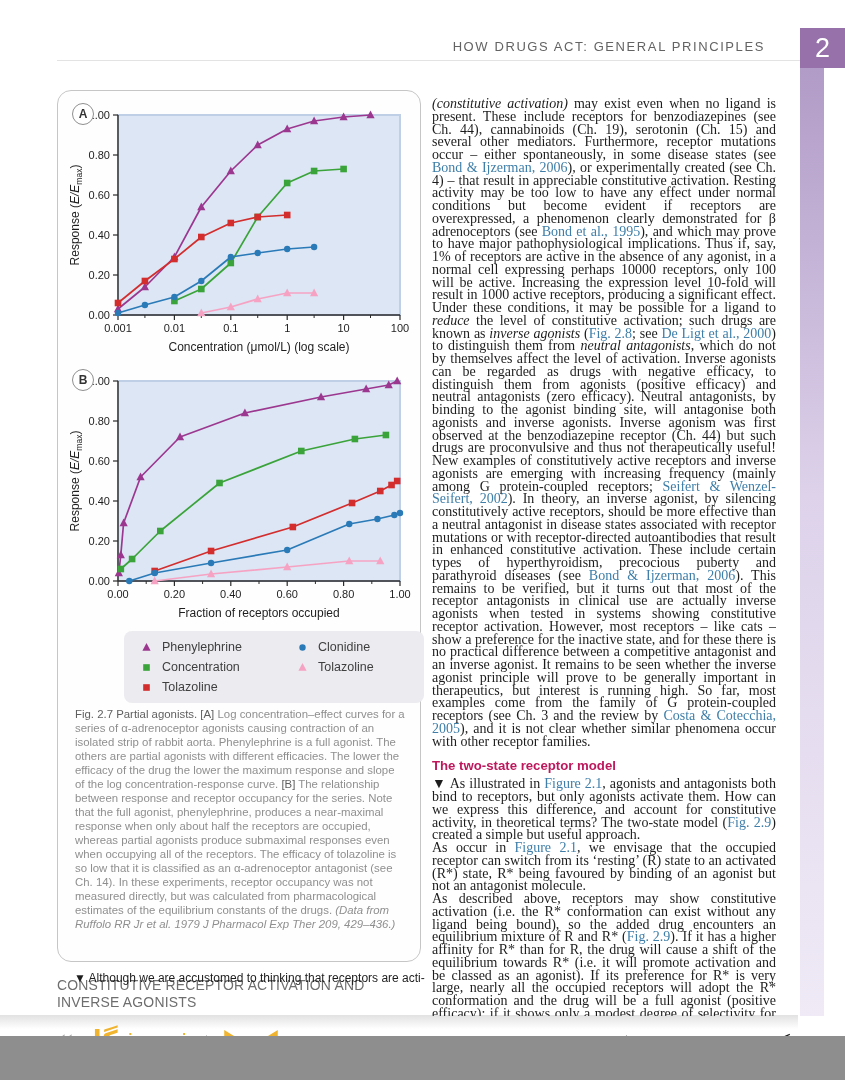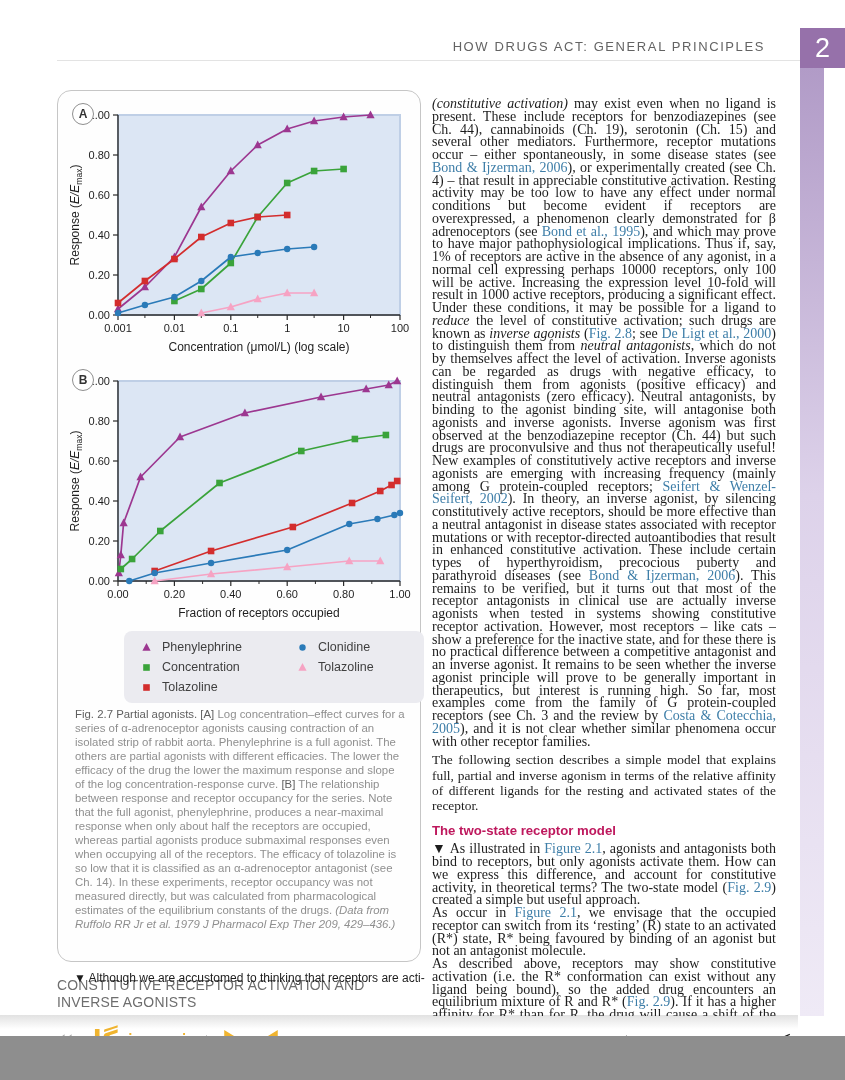--- a/index.html
+++ b/index.html
@@ -293,21 +293,20 @@
 
   <div class="section-heading">
     <div>CONSTITUTIVE RECEPTOR ACTIVATION AND</div>
     <div>INVERSE AGONISTS</div>
   </div>
   <div class="left-first-line">▼ Although we are accustomed to thinking that receptors are acti-</div>
   <div class="fade-band"></div>
 
   <div class="right-col">
     <p><span class="seg-i">(constitutive activation)</span><span> may exist even when no ligand is present. These include receptors for benzodiazepines (see Ch. 44), cannabinoids (Ch. 19), serotonin (Ch. 15) and several other mediators. Furthermore, receptor mutations occur – either spontaneously, in some disease states (see </span><span class="seg-link">Bond &amp; Ijzerman, 2006</span><span>), or experimentally created (see Ch. 4) – that result in appreciable constitutive activation. Resting activity may be too low to have any effect under normal conditions but become evident if receptors are overexpressed, a phenomenon clearly demonstrated for β adrenoceptors (see </span><span class="seg-link">Bond et al., 1995</span><span>), and which may prove to have major pathophysiological implications. Thus if, say, 1% of receptors are active in the absence of any agonist, in a normal cell expressing perhaps 10000 receptors, only 100 will be active. Increasing the expression level 10-fold will result in 1000 active receptors, producing a significant effect. Under these conditions, it may be possible for a ligand to </span><span class="seg-i">reduce</span><span> the level of constitutive activation; such drugs are known as </span><span class="seg-i">inverse agonists</span><span> (</span><span class="seg-link">Fig. 2.8</span><span>; see </span><span class="seg-link">De Ligt et al., 2000</span><span>) to distinguish them from </span><span class="seg-i">neutral antagonists</span><span>, which do not by themselves affect the level of activation. Inverse agonists can be regarded as drugs with negative efficacy, to distinguish them from agonists (positive efficacy) and neutral antagonists (zero efficacy). Neutral antagonists, by binding to the agonist binding site, will antagonise both agonists and inverse agonists. Inverse agonism was first observed at the benzodiazepine receptor (Ch. 44) but such drugs are proconvulsive and thus not therapeutically useful! New examples of constitutively active receptors and inverse agonists are emerging with increasing frequency (mainly among G protein-coupled receptors; </span><span class="seg-link">Seifert &amp; Wenzel-Seifert, 2002</span><span>). In theory, an inverse agonist, by silencing constitutively active receptors, should be more effective than a neutral antagonist in disease states associated with receptor mutations or with receptor-directed autoantibodies that result in enhanced constitutive activation. These include certain types of hyperthyroidism, precocious puberty and parathyroid diseases (see </span><span class="seg-link">Bond &amp; Ijzerman, 2006</span><span>). This remains to be verified, but it turns out that most of the receptor antagonists in clinical use are actually inverse agonists when tested in systems showing constitutive receptor activation. However, most receptors – like cats – show a preference for the inactive state, and for these there is no practical difference between a competitive antagonist and an inverse agonist. It remains to be seen whether the inverse agonist principle will prove to be generally important in therapeutics, but interest is running high. So far, most examples come from the family of G protein-coupled receptors (see Ch. 3 and the review by </span><span class="seg-link">Costa &amp; Cotecchia, 2005</span><span>), and it is not clear whether similar phenomena occur with other receptor families.</span></p>
-    <p class="lead">The following section describes a simple model that explains full, partial and inverse agonism in terms of the relative affinity of different ligands for the resting and activated states of the receptor.</p>
     <h2>The two-state receptor model</h2>
     <p><span>▼ As illustrated in </span><span class="seg-link">Figure 2.1</span><span>, agonists and antagonists both bind to receptors, but only agonists activate them. How can we express this difference, and account for constitutive activity, in theoretical terms? The two-state model (</span><span class="seg-link">Fig. 2.9</span><span>) created a simple but useful approach.</span></p>
     <p><span>As occur in </span><span class="seg-link">Figure 2.1</span><span>, we envisage that the occupied receptor can switch from its ‘resting’ (R) state to an activated (R*) state, R* being favoured by binding of an agonist but not an antagonist molecule.</span></p>
     <p><span>As described above, receptors may show constitutive activation (i.e. the R* conformation can exist without any ligand being bound), so the added drug encounters an equilibrium mixture of R and R* (</span><span class="seg-link">Fig. 2.9</span><span>). If it has a higher affinity for R* than for R, the drug will cause a shift of the equilibrium towards R* (i.e. it will promote activation and be classed as an agonist). If its preference for R* is very large, nearly all the occupied receptors will adopt the R* conformation and the drug will be a full agonist (positive efficacy); if it shows only a modest degree of selectivity for R* (say 5–10-fold), a smaller proportion of occupied receptors will adopt the R* conformation and it will be a partial agonist; if it shows no preference, the prevailing R:R*</span></p>
   </div>
 
   <div class="footer">
     <div class="logo-group">
       <div class="logo-block">
         <div class="logo-row">

